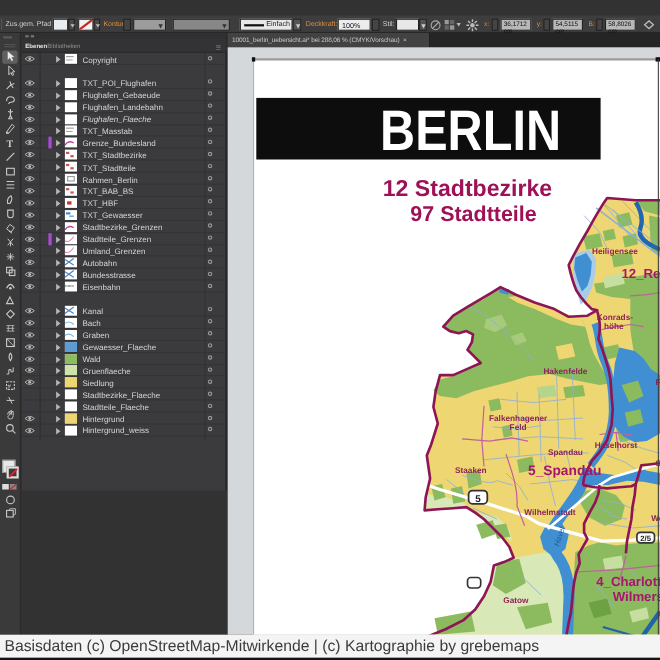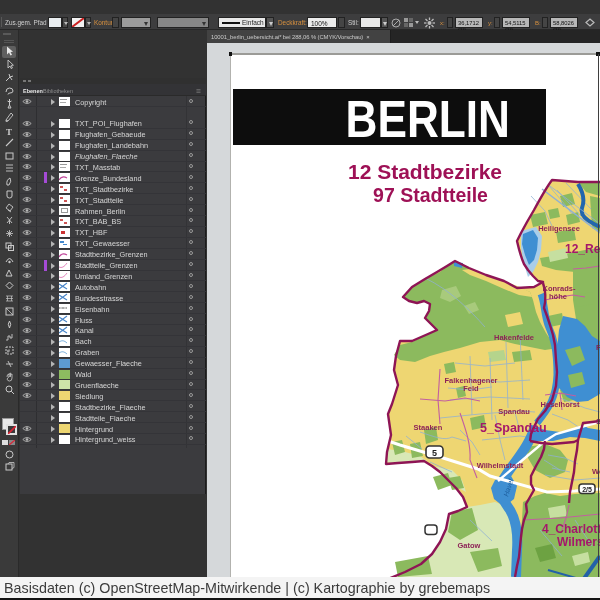--- a/index.html
+++ b/index.html
@@ -13,21 +13,21 @@
 #ctrlbar { position:absolute; left:0; top:14px; width:600px; height:16px; background:#3d3d3e;
   border-bottom:1px solid #272727; }
 #ctrlbar .lbl { position:absolute; top:5px; font-size:6.4px; color:#cfcfcf; }
 #ctrlbar .olbl { position:absolute; top:5px; font-size:6.4px; color:#d8913f; }
 #ctrlbar .box { position:absolute; top:3px; height:11px; border:1px solid #222; }
 
 #tools { position:absolute; left:0; top:30px; width:19px; height:547px; background:#3a3a3a;
   border-right:1px solid #2a2a2a; }
 .ti { position:absolute; left:2px; width:14px; height:12px; text-align:center; line-height:11px; }
 
-#panel { position:absolute; left:20px; top:30px; width:186px; height:416px; background:#3b3b3e; border-right:1.5px solid #1c1c1c;margin-top:48px; }
+#panel { position:absolute; left:20px; top:30px; width:186px; height:416px; background:#3b3b3e; border-right:1.5px solid #1c1c1c; }
 #phead { position:absolute; left:0; top:0; width:186px; height:6px; background:#303030; }
 #ptabs { position:absolute; left:0; top:6px; width:186px; height:12px; background:#333336;
   border-bottom:1px solid #2a2a2a; }
 .lr { position:absolute; left:0; width:186px; height:11px; border-bottom:1px solid #343438; }
 .lr .eye { position:absolute; left:2px; top:2px; }
 .lr .eye svg { display:block; }
 .lr .tri { position:absolute; left:31px; top:3px; width:0; height:0;
   border-left:4px solid #b5b5b5; border-top:3px solid transparent; border-bottom:3px solid transparent; }
 .lr .thumb { position:absolute; left:39px; top:1px; width:11px; height:9px; background:#fff; }
 .lr .thumb i, .lr .thumb svg { display:block; }
@@ -565,36 +565,20 @@
           </svg>
         </span>
         <span class="tri"></span>
         <span class="thumb">
           <svg width="9" height="9" style="position:absolute;left:0;top:0">
             <path d="M0,4 L8,4" stroke="#888" stroke-width="1.4"></path>
             <path d="M1,4 L3,4 M5,4 L7,4" stroke="#fff" stroke-width="0.8"></path>
           </svg>
         </span>
         <span class="lname">Eisenbahn</span>
-        <span class="circ"></span>
-      </div>
-<div class="lr" style="top:236.0px;">
-        <span class="eye">
-          <svg width="10" height="7" viewBox="0 0 10 7">
-            <path d="M0.8,3.5 Q5,-0.5 9.2,3.5 Q5,7.5 0.8,3.5 Z" fill="none" stroke="#b9b9b9" stroke-width="0.85"></path>
-            <circle cx="5" cy="3.5" r="1.3" fill="#b9b9b9"></circle>
-          </svg>
-        </span>
-        <span class="tri"></span>
-        <span class="thumb">
-          <svg width="9" height="9" style="position:absolute;left:0;top:0">
-            <path d="M0,2 L8,7 M0,7 L8,1" stroke="#4a85c8" fill="none" stroke-width="1.1"></path>
-          </svg>
-        </span>
-        <span class="lname">Fluss</span>
         <span class="circ"></span>
       </div>
 <div class="lr" style="top:246.9px;">
         <span class="eye">
           <svg width="10" height="7" viewBox="0 0 10 7">
             <path d="M0.8,3.5 Q5,-0.5 9.2,3.5 Q5,7.5 0.8,3.5 Z" fill="none" stroke="#b9b9b9" stroke-width="0.85"></path>
             <circle cx="5" cy="3.5" r="1.3" fill="#b9b9b9"></circle>
           </svg>
         </span>
         <span class="tri"></span>

